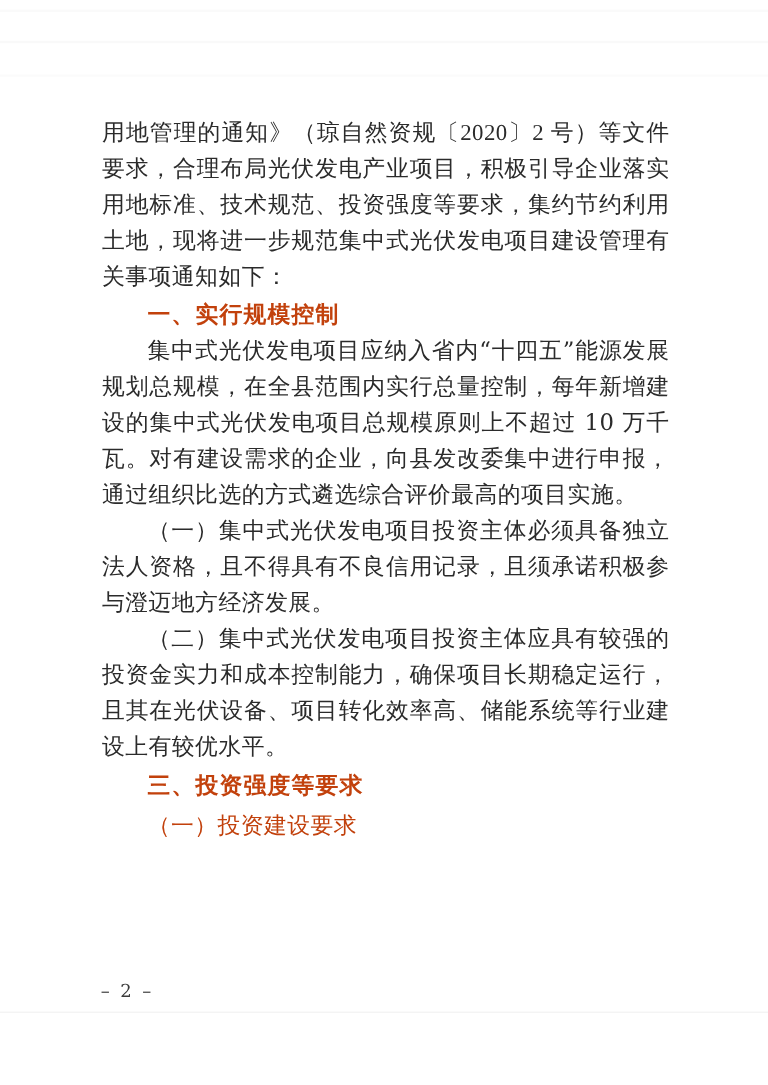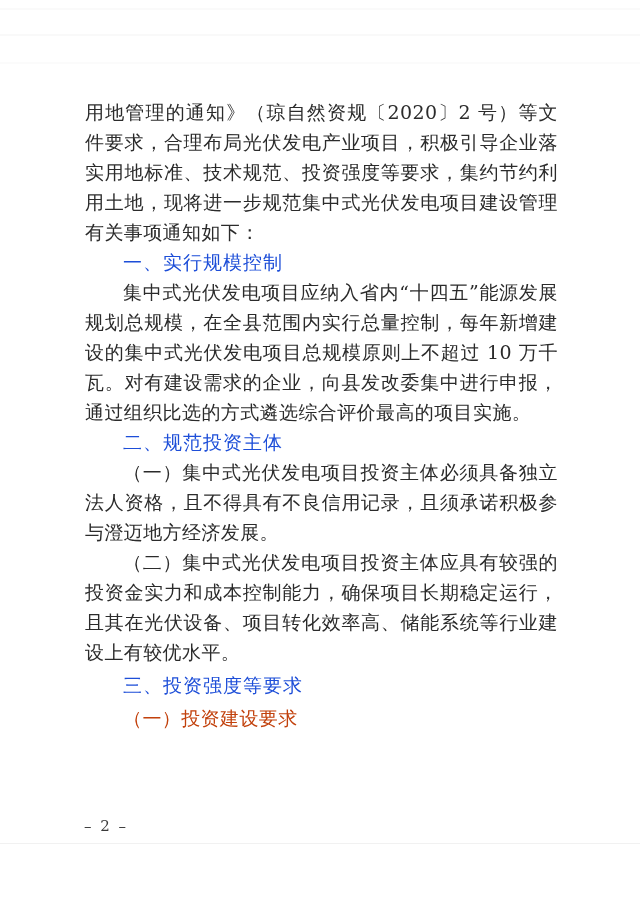--- a/index.html
+++ b/index.html
@@ -39,26 +39,27 @@
     letter-spacing: 0.4px;
   }
   .content p {
     margin: 0;
   }
   .para {
     text-indent: 2em;
   }
   .para-continuation {
     text-indent: 0;
+    font-family: Liberation Serif, serif;
   }
   .heading {
     font-family: "DejaVu Sans", "Liberation Sans", sans-serif;
-    font-weight: 400;
+    font-weight: 700;
     text-indent: 2em;
-    color: #1d4ed8;
+    color: #c2410c;
     letter-spacing: 1px;
   }
   .subheading {
     text-indent: 2em;
     color: #c2410c;
   }
   .sp3 { margin-top: 3px !important; }
   .sp2 { margin-top: 2px !important; }
 
   .page-number {
@@ -81,21 +82,20 @@
   <div class="artifact a3"></div>
   <div class="artifact a4"></div>
 
   <div class="content">
     <p class="para-continuation">用地管理的通知》（琼自然资规〔2020〕2 号）等文件要求，合理布局光伏发电产业项目，积极引导企业落实用地标准、技术规范、投资强度等要求，集约节约利用土地，现将进一步规范集中式光伏发电项目建设管理有关事项通知如下：</p>
 
     <p class="heading">一、实行规模控制</p>
 
     <p class="para">集中式光伏发电项目应纳入省内“十四五”能源发展规划总规模，在全县范围内实行总量控制，每年新增建设的集中式光伏发电项目总规模原则上不超过 10 万千瓦。对有建设需求的企业，向县发改委集中进行申报，通过组织比选的方式遴选综合评价最高的项目实施。</p>
 
-    <p class="heading">二、规范投资主体</p>
 
     <p class="para">（一）集中式光伏发电项目投资主体必须具备独立法人资格，且不得具有不良信用记录，且须承诺积极参与澄迈地方经济发展。</p>
 
     <p class="para">（二）集中式光伏发电项目投资主体应具有较强的投资金实力和成本控制能力，确保项目长期稳定运行，且其在光伏设备、项目转化效率高、储能系统等行业建设上有较优水平。</p>
 
     <p class="heading sp3">三、投资强度等要求</p>
 
     <p class="subheading sp3">（一）投资建设要求</p>
 
 

